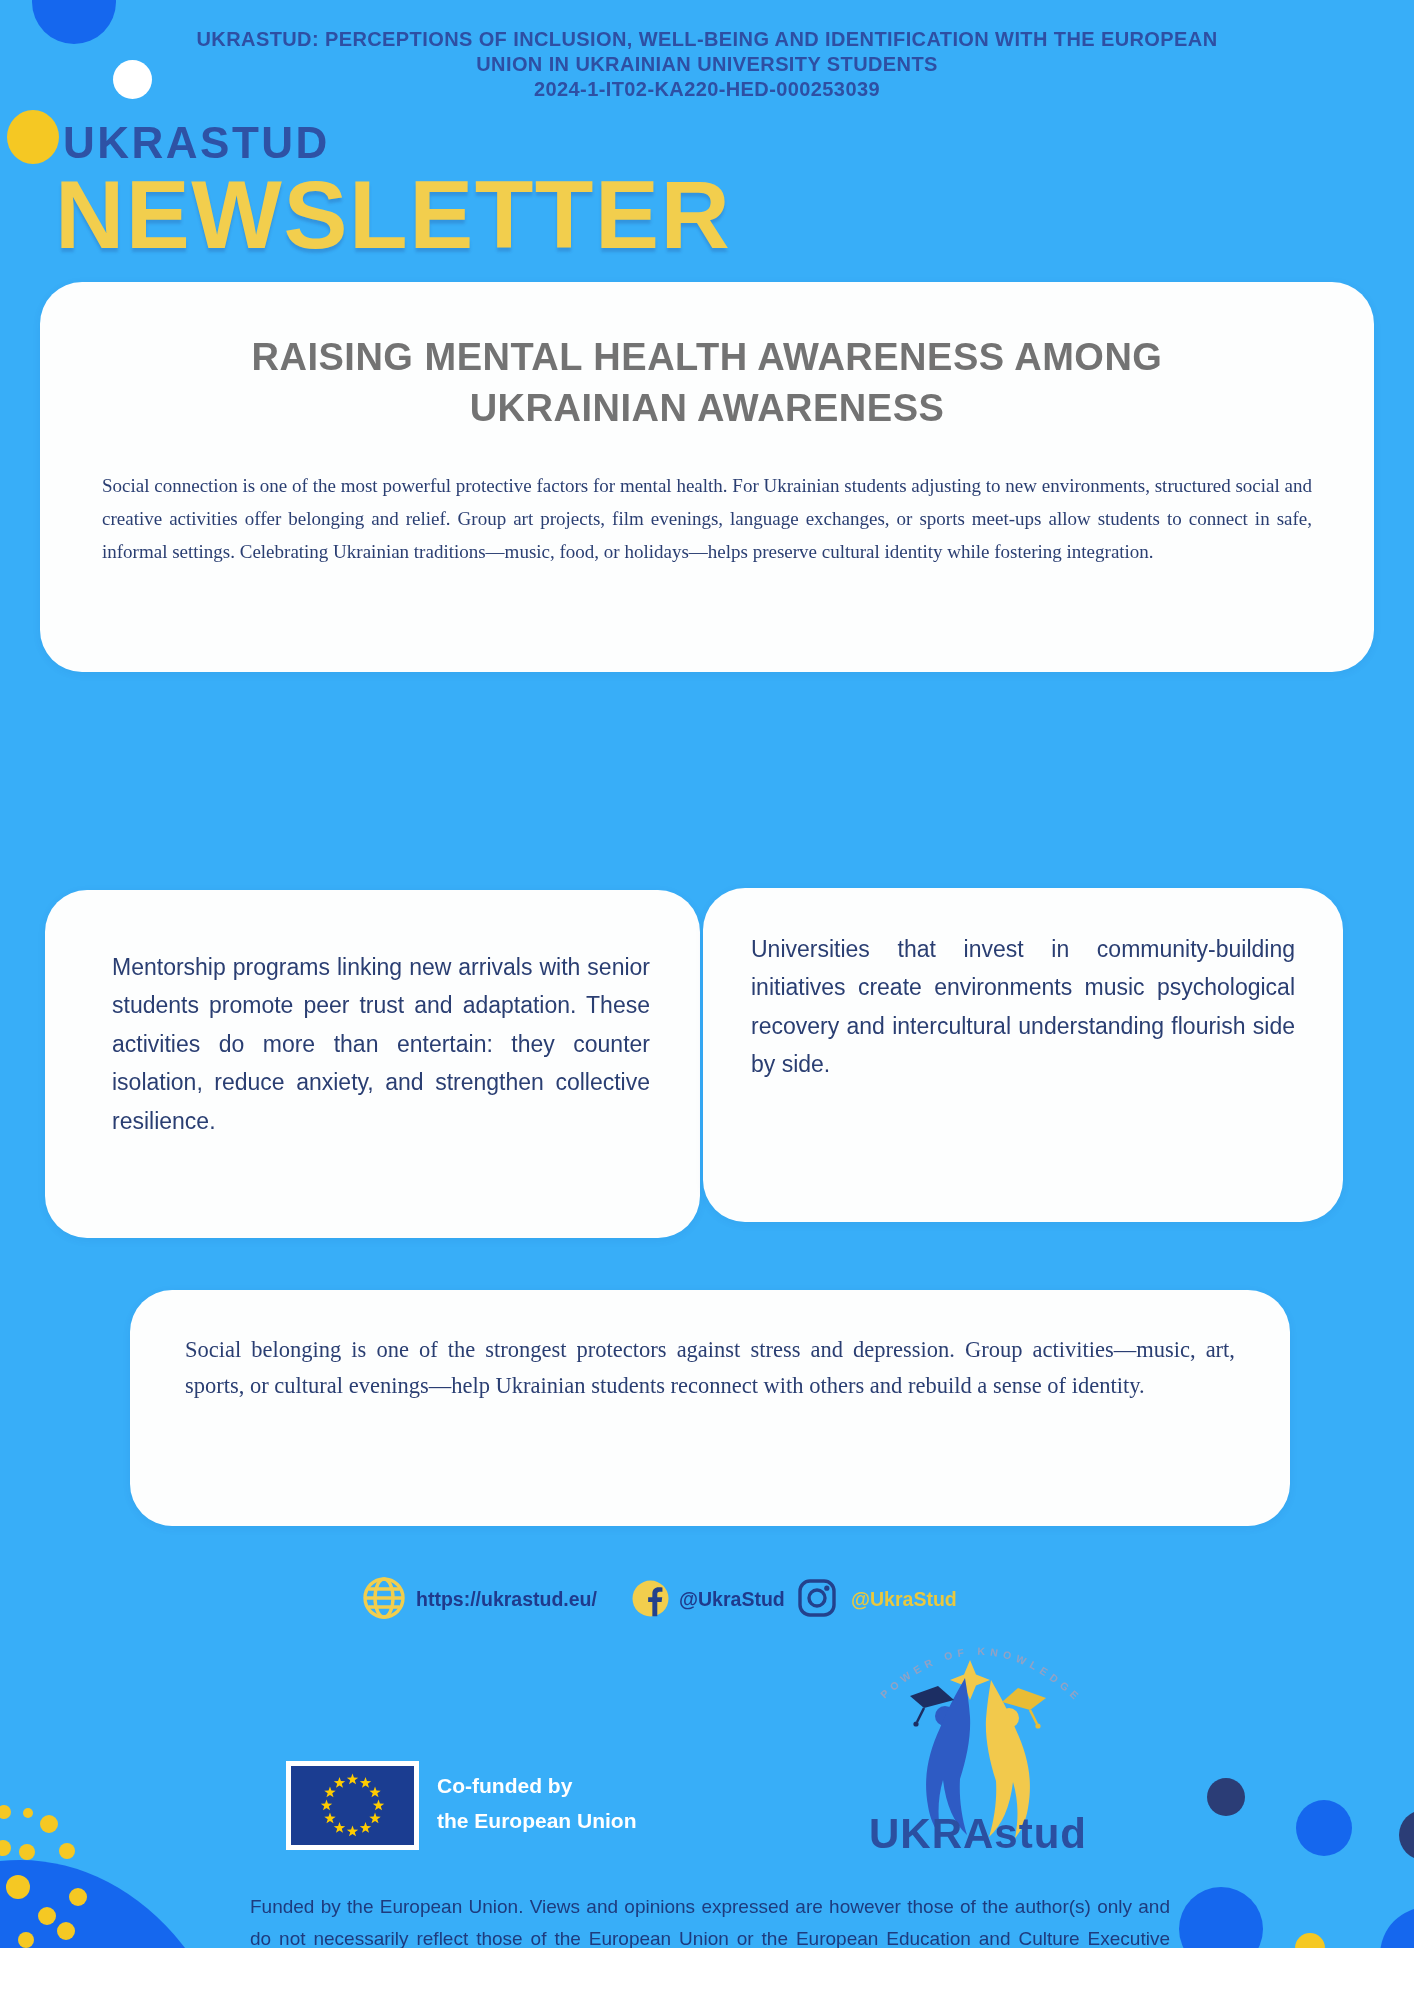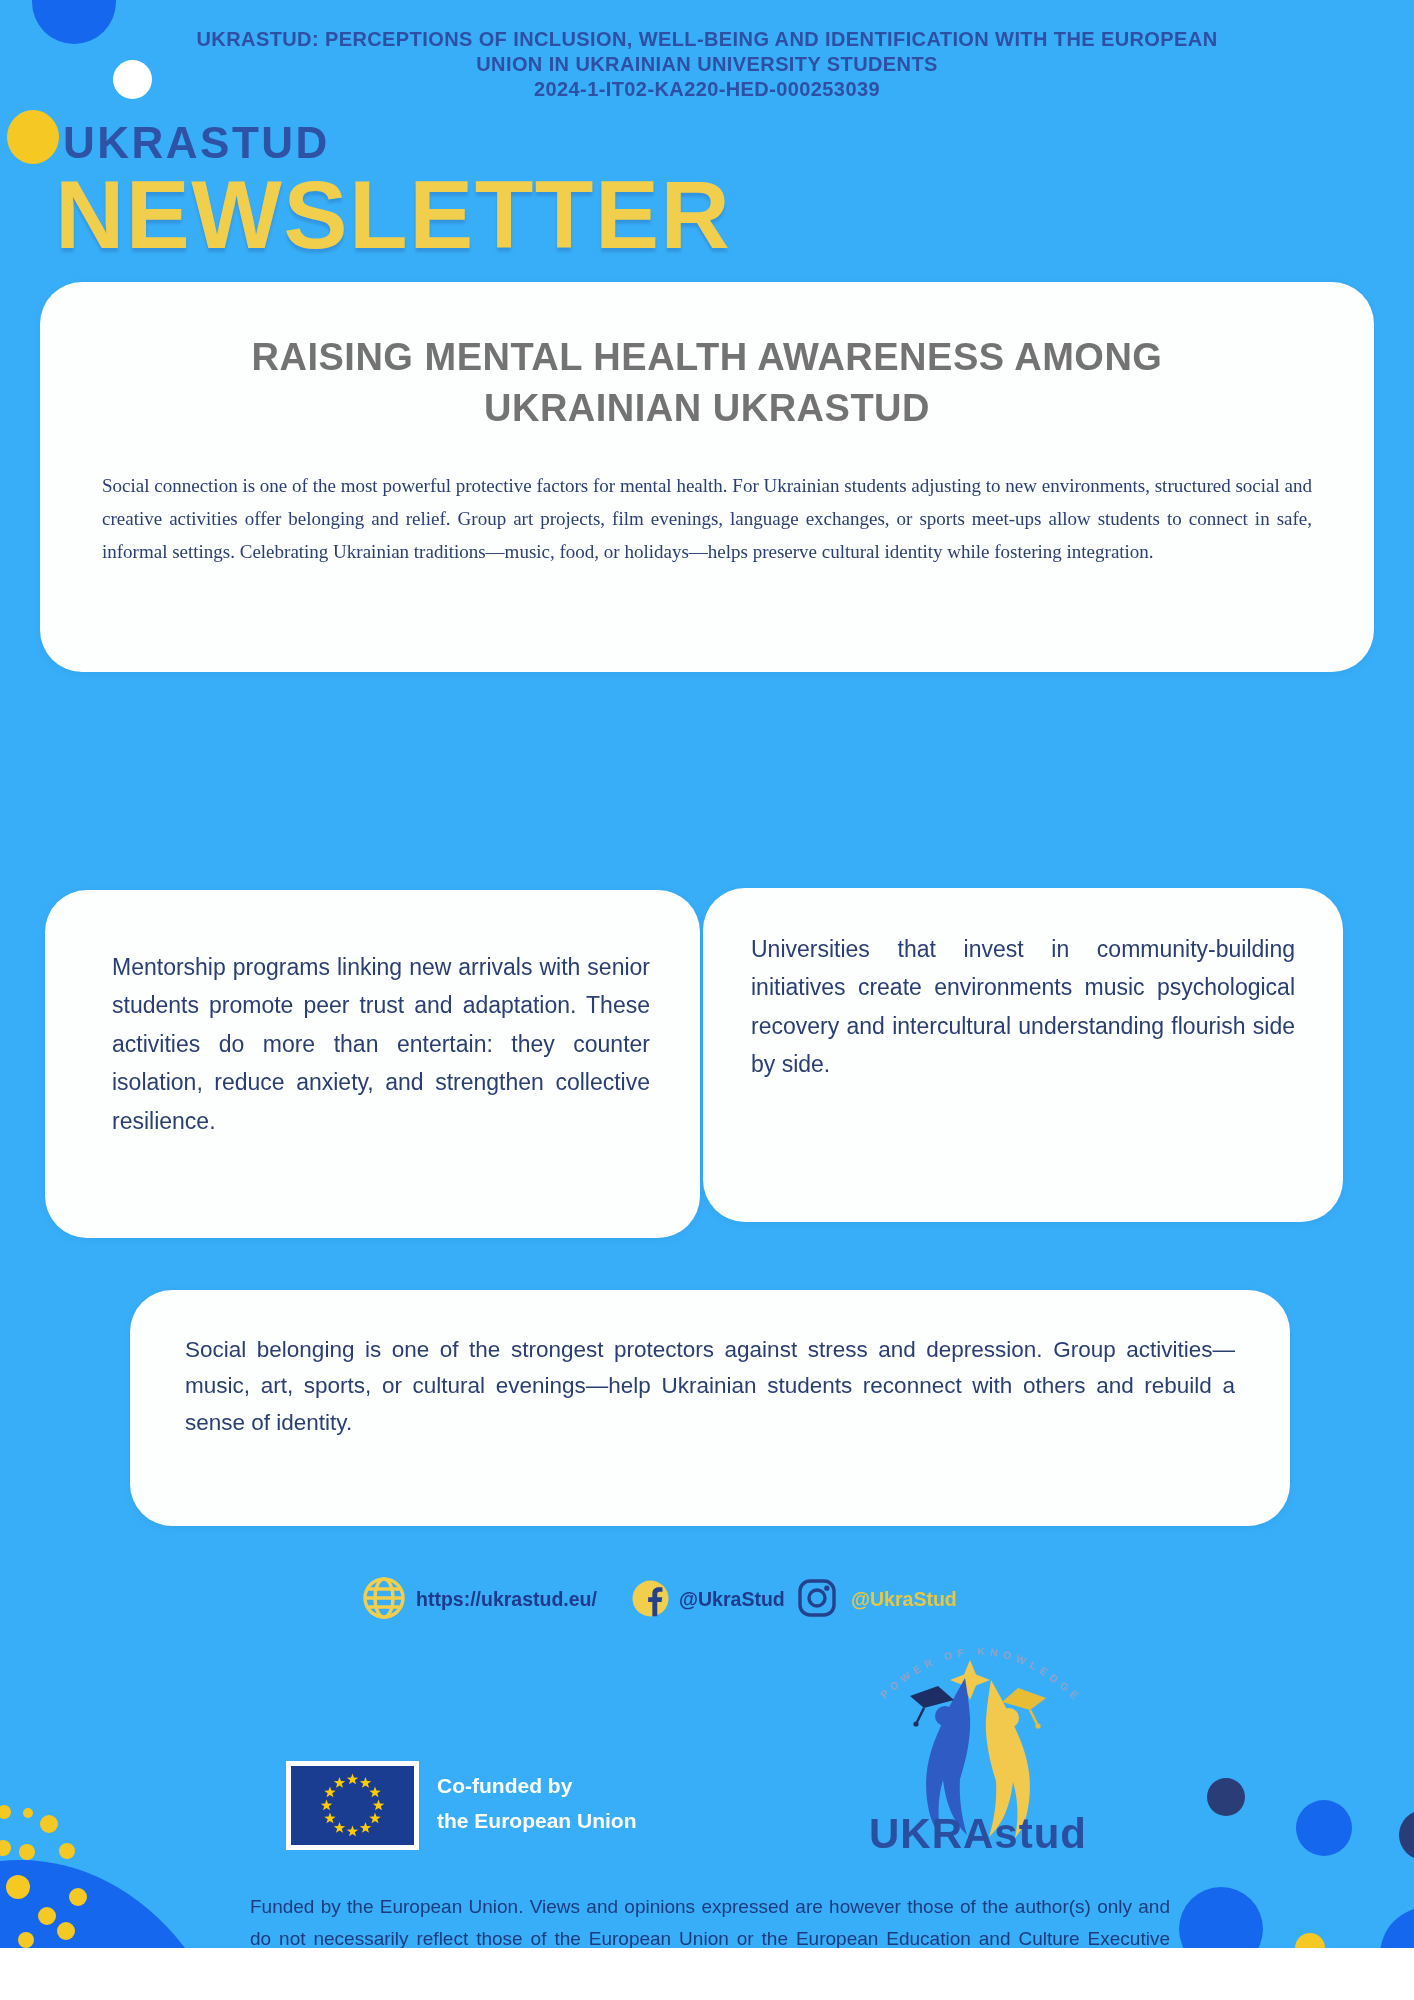--- a/index.html
+++ b/index.html
@@ -39,21 +39,21 @@
     color:#737373; font-size:38px; font-weight:800; line-height:51px; letter-spacing:.5px;
   }
   .card-feature p{
     margin:36px 62px 0; font-size:19px; line-height:1.73; text-align:justify;font-family:Liberation Serif, serif;
   }
   .card-left{left:45px; top:890px; width:638px; height:348px;padding-left:17px;}
   .card-left p{margin:58px 50px 0; font-size:23px; line-height:1.67; text-align:justify;}
   .card-right{left:703px; top:888px; width:640px; height:334px;}
   .card-right p{margin:42px 48px 0; font-size:23px; line-height:1.67; text-align:justify;}
   .card-bottom{left:130px; top:1290px; width:1160px; height:236px;}
-  .card-bottom p{margin:42px 55px 0; font-size:22.5px; line-height:1.62; text-align:justify;}
+  .card-bottom p{margin:42px 55px 0; font-size:22.5px; line-height:1.62; text-align:justify;font-family:Liberation Serif, serif;}
 
   
   .link-label{position:absolute; font-weight:700; font-size:19.5px; color:#1F3A8C; text-decoration:none;}
   .ig-label{color:#E9C83F;}
 
   
   .cofunded-text{
     position:absolute; left:437px; top:1768px;
     color:#FFFFFF; font-weight:700; font-size:21px; line-height:35px;
   }
@@ -103,21 +103,21 @@
     <div>UNION IN UKRAINIAN UNIVERSITY STUDENTS</div>
     <div>2024-1-IT02-KA220-HED-000253039</div>
   </div>
 
   <div class="kicker">UKRASTUD</div>
   <div class="masthead">NEWSLETTER</div>
 
   <div class="card card-feature">
     <h1>
       <span>RAISING MENTAL HEALTH AWARENESS AMONG</span><br>
-      <span>UKRAINIAN UKRASTUD</span>
+      <span>UKRAINIAN AWARENESS</span>
     </h1>
     <p>Social connection is one of the most powerful protective factors for mental health. For Ukrainian students adjusting to new environments, structured social and creative activities offer belonging and relief. Group art projects, film evenings, language exchanges, or sports meet-ups allow students to connect in safe, informal settings. Celebrating Ukrainian traditions—music, food, or holidays—helps preserve cultural identity while fostering integration.</p>
   </div>
 
   <div class="card card-left">
     <p>Mentorship programs linking new arrivals with senior students promote peer trust and adaptation. These activities do more than entertain: they counter isolation, reduce anxiety, and strengthen collective resilience.</p>
   </div>
   <div class="card card-right">
     <p>Universities that invest in community-building initiatives create environments music psychological recovery and intercultural understanding flourish side by side.</p>
   </div>

